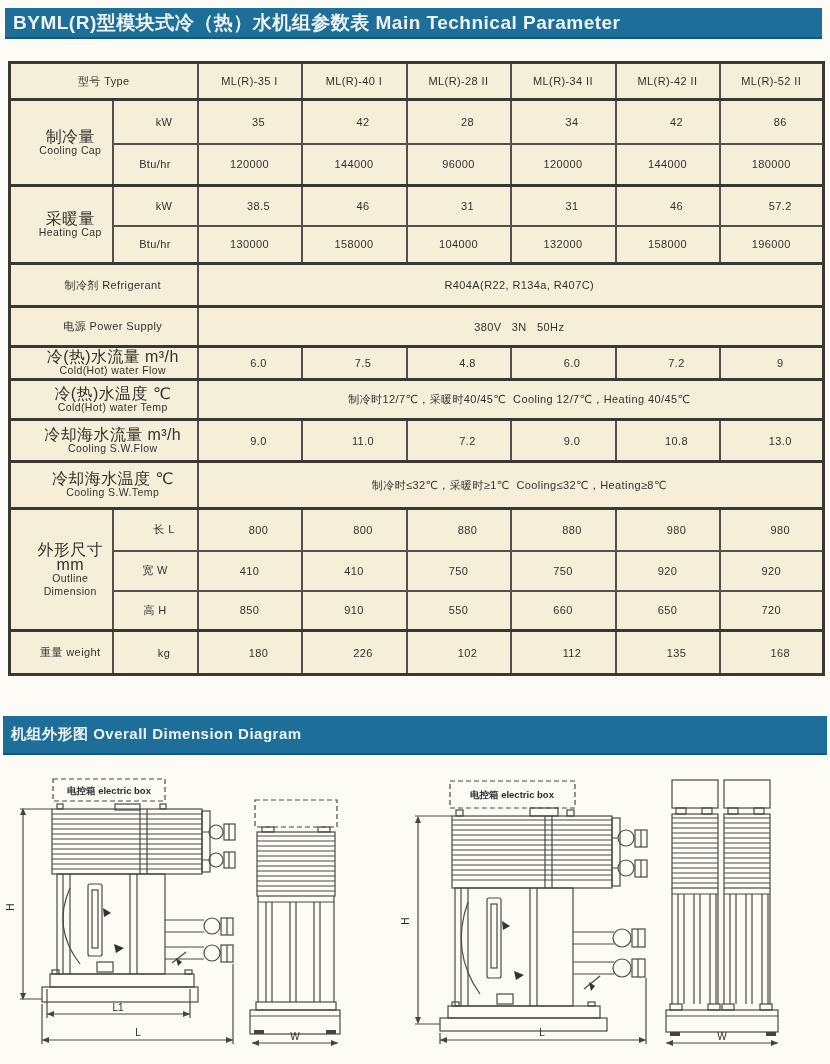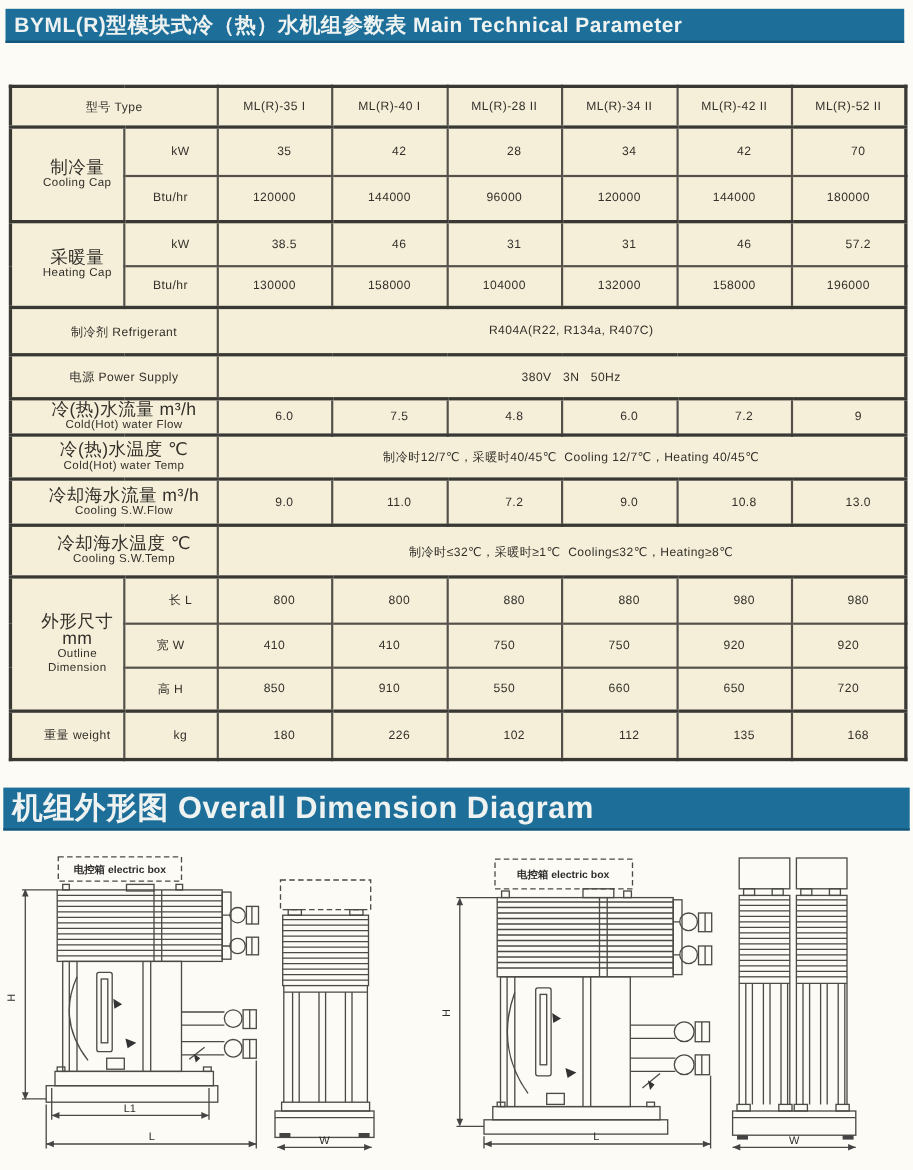--- a/index.html
+++ b/index.html
@@ -2,24 +2,24 @@
 <html><head>
 <meta charset="utf-8">
 <style>
   html,body{margin:0;padding:0;background:#ffffff;}
   .page{position:relative;width:830px;height:1064px;background:#fcfbf6;
         font-family:"Liberation Sans","DejaVu Sans",sans-serif;overflow:hidden;}
   .bar{position:absolute;background:#1d6f9a;color:#eef3f1;font-weight:bold;
        display:flex;align-items:center;padding-left:8px;box-sizing:border-box;
        letter-spacing:0.5px;border-bottom:2px solid #14557a;}
   #bar-main{left:5px;top:8px;width:817px;height:31px;font-size:19px;}
-  #bar-diagram{left:3px;top:716px;width:824px;height:39px;font-size:28px;}
+  #bar-diagram{left:3px;top:716px;width:824px;height:39px;font-size:15px;}
 
   table.spec{position:absolute;left:8px;top:61px;width:814px;border-collapse:collapse;
-             table-layout:fixed;border:3px solid #3a3833;margin-top:16px;}
+             table-layout:fixed;border:3px solid #3a3833;}
   table.spec td{border:2px solid #55514a;background:#f5efda;color:#33302a;
                 text-align:center;vertical-align:middle;font-size:11px;
                 padding:1px 2px;overflow:hidden;letter-spacing:0.4px;}
   table.spec tr.g td{border-top:3px solid #3a3833;padding-left:20px;}
   td.h{background:#1d6f9a;color:#e8ece9;font-size:11.5px;letter-spacing:0.6px;}
   td.lab .cn{font-size:16px;line-height:15px;}
   td.lab .en{font-size:10.5px;line-height:13px;}
   td.pre{white-space:pre-wrap;}
   .dg{position:absolute;left:0;top:766px;}
   .dg text{fill:#2c2c2c;font-size:10px;font-family:"Liberation Sans","DejaVu Sans",sans-serif;}
@@ -59,21 +59,21 @@
       <td rowspan="2" class="lab">
         <div class="cn">制冷量</div>
         <div class="en">Cooling Cap</div>
       </td>
       <td>kW</td>
       <td>35</td>
       <td>42</td>
       <td>28</td>
       <td>34</td>
       <td>42</td>
-      <td>70</td>
+      <td>86</td>
     </tr>
     <tr style="height:42px">
       <td>Btu/hr</td>
       <td>120000</td>
       <td>144000</td>
       <td>96000</td>
       <td>120000</td>
       <td>144000</td>
       <td>180000</td>
     </tr>

